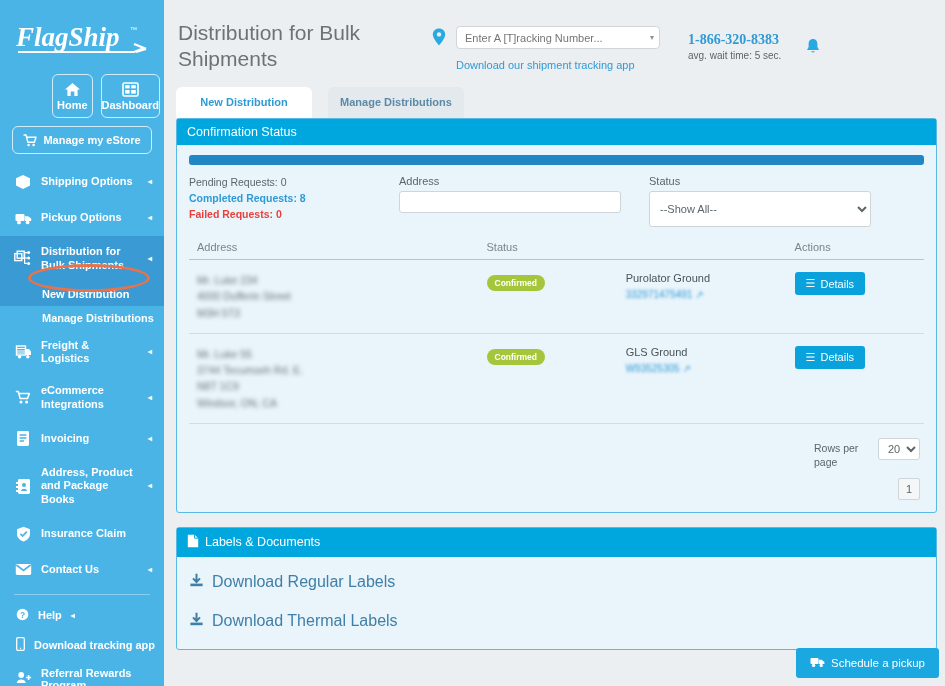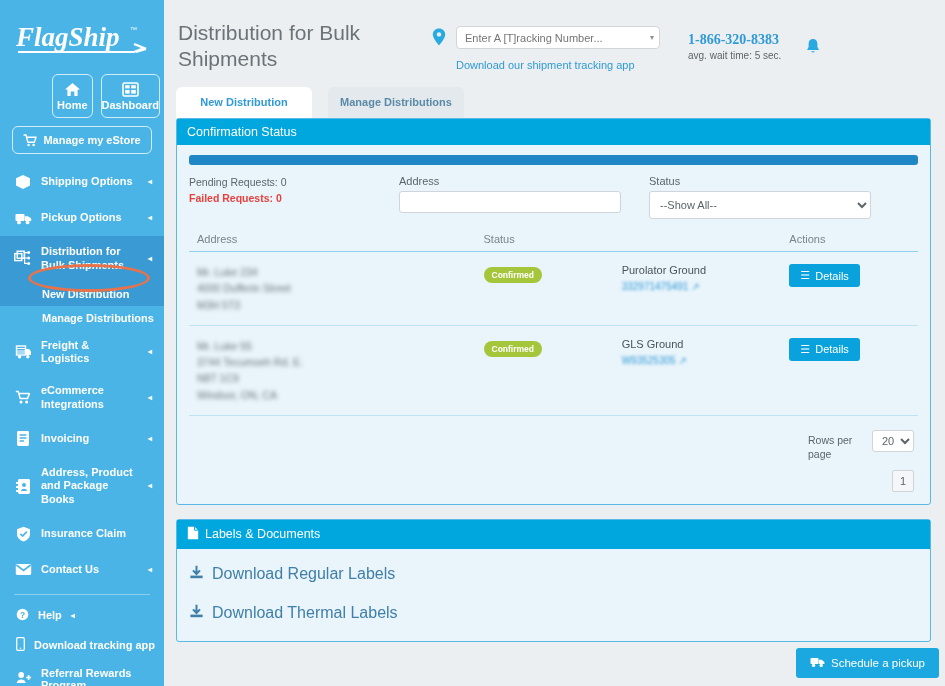--- a/index.html
+++ b/index.html
@@ -104,39 +104,39 @@
   .tabs { display: flex; gap: 16px; padding: 0 0 0 12px; height: 32px; align-items: flex-end; }
   .tab {
     width: 136px; height: 31px; line-height: 31px; text-align: center;
     font-size: 11px; font-weight: bold; color: #2f9ad6;
     border-radius: 6px 6px 0 0; cursor: pointer;
   }
   .tab.active { background: #ffffff; }
   .tab.inactive { background: #e3e9ec; color: #5b8aa8; }
 
   
-  .panel { margin: 0 14px 0 12px; background: #e9f4fb; border: 1px solid #59b9e6; border-radius: 3px; }
+  .panel { margin: 0 8px 0 12px; background: #e9f4fb; border: 1px solid #59b9e6; border-radius: 3px; }
   .panel-head {
     background: #00a6de; color: #fff; font-size: 12.5px;
     padding: 6px 10px; display: flex; align-items: center; gap: 6px;
   }
   .panel-body { padding: 10px 12px 12px 12px; }
 
   .progress-track { height: 10px; background: #1e87c4; border-radius: 3px; width: 100%; }
 
   .filters { display: flex; padding-top: 10px; }
   .stats { width: 210px; font-size: 10.5px; line-height: 1.5; }
   .s-pending { color: #5c6569; }
   .s-complete { color: #2f9ad6; font-weight: bold; }
   .s-failed { color: #e8413c; font-weight: bold; }
   .fl { width: 250px; }
   .fl-label { font-size: 11px; color: #5c6569; margin-bottom: 4px; }
   .fl-input { width: 222px; height: 22px; border: 1px solid #cfd5d9; border-radius: 3px; background:#fff; outline:none; }
   .fl-select {
-    width: 222px; height: 28px; border: 1px solid #cfd5d9; border-radius: 3px;
+    width: 222px; height: 36px; border: 1px solid #cfd5d9; border-radius: 3px;
     background: #fff; font-size: 11px; color: #5c6569; padding-left: 6px;
     font-family: "Liberation Sans", sans-serif;
   }
 
   table.dist { width: 100%; border-collapse: collapse; margin-top: 10px; }
   table.dist th {
     text-align: left; font-size: 11px; color: #7b848a; font-weight: normal;
     padding: 4px 0 6px 0; border-bottom: 1px solid #8fd3ee;
   }
   table.dist td { padding: 12px 0; border-bottom: 1px solid #bfe3f2; vertical-align: top; }
@@ -441,20 +441,21 @@
       <div class="panel-head">
         <span>Confirmation Status</span>
       </div>
       <div class="panel-body">
 
         <div class="progress-track"></div>
 
         <div class="filters">
           <div class="stats">
             <div class="s-pending">Pending Requests: 0</div>
+            <div class="s-complete">Completed Requests: 8</div>
             <div class="s-failed">Failed Requests: 0</div>
           </div>
 
           <div class="fl">
             <div class="fl-label">Address</div>
             <input class="fl-input" type="text" style="">
           </div>
 
           <div class="fl">
             <div class="fl-label">Status</div>

